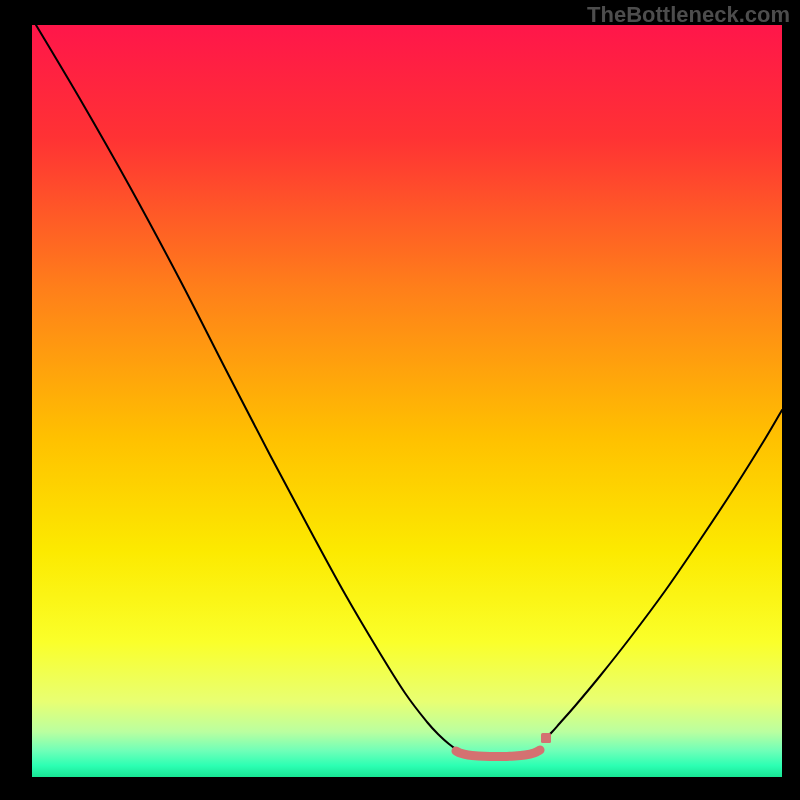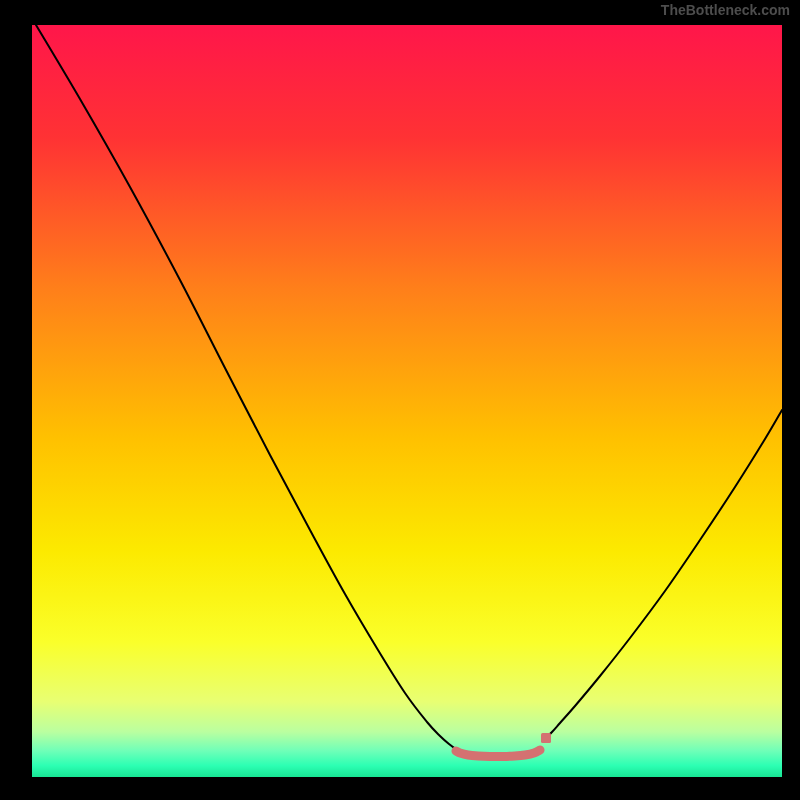--- a/index.html
+++ b/index.html
@@ -14,21 +14,21 @@
     position: relative;
     width: 800px;
     height: 800px;
     background: #000;
   }
   .watermark {
     position: absolute;
     top: 2px;
     right: 10px;
     font-family: Arial, Helvetica, sans-serif;
-    font-size: 14px;
+    font-size: 22px;
     font-weight: bold;
     color: #4d4d4d;
     z-index: 10;
   }
   svg {
     position: absolute;
     left: 0;
     top: 0;
   }
 </style>

